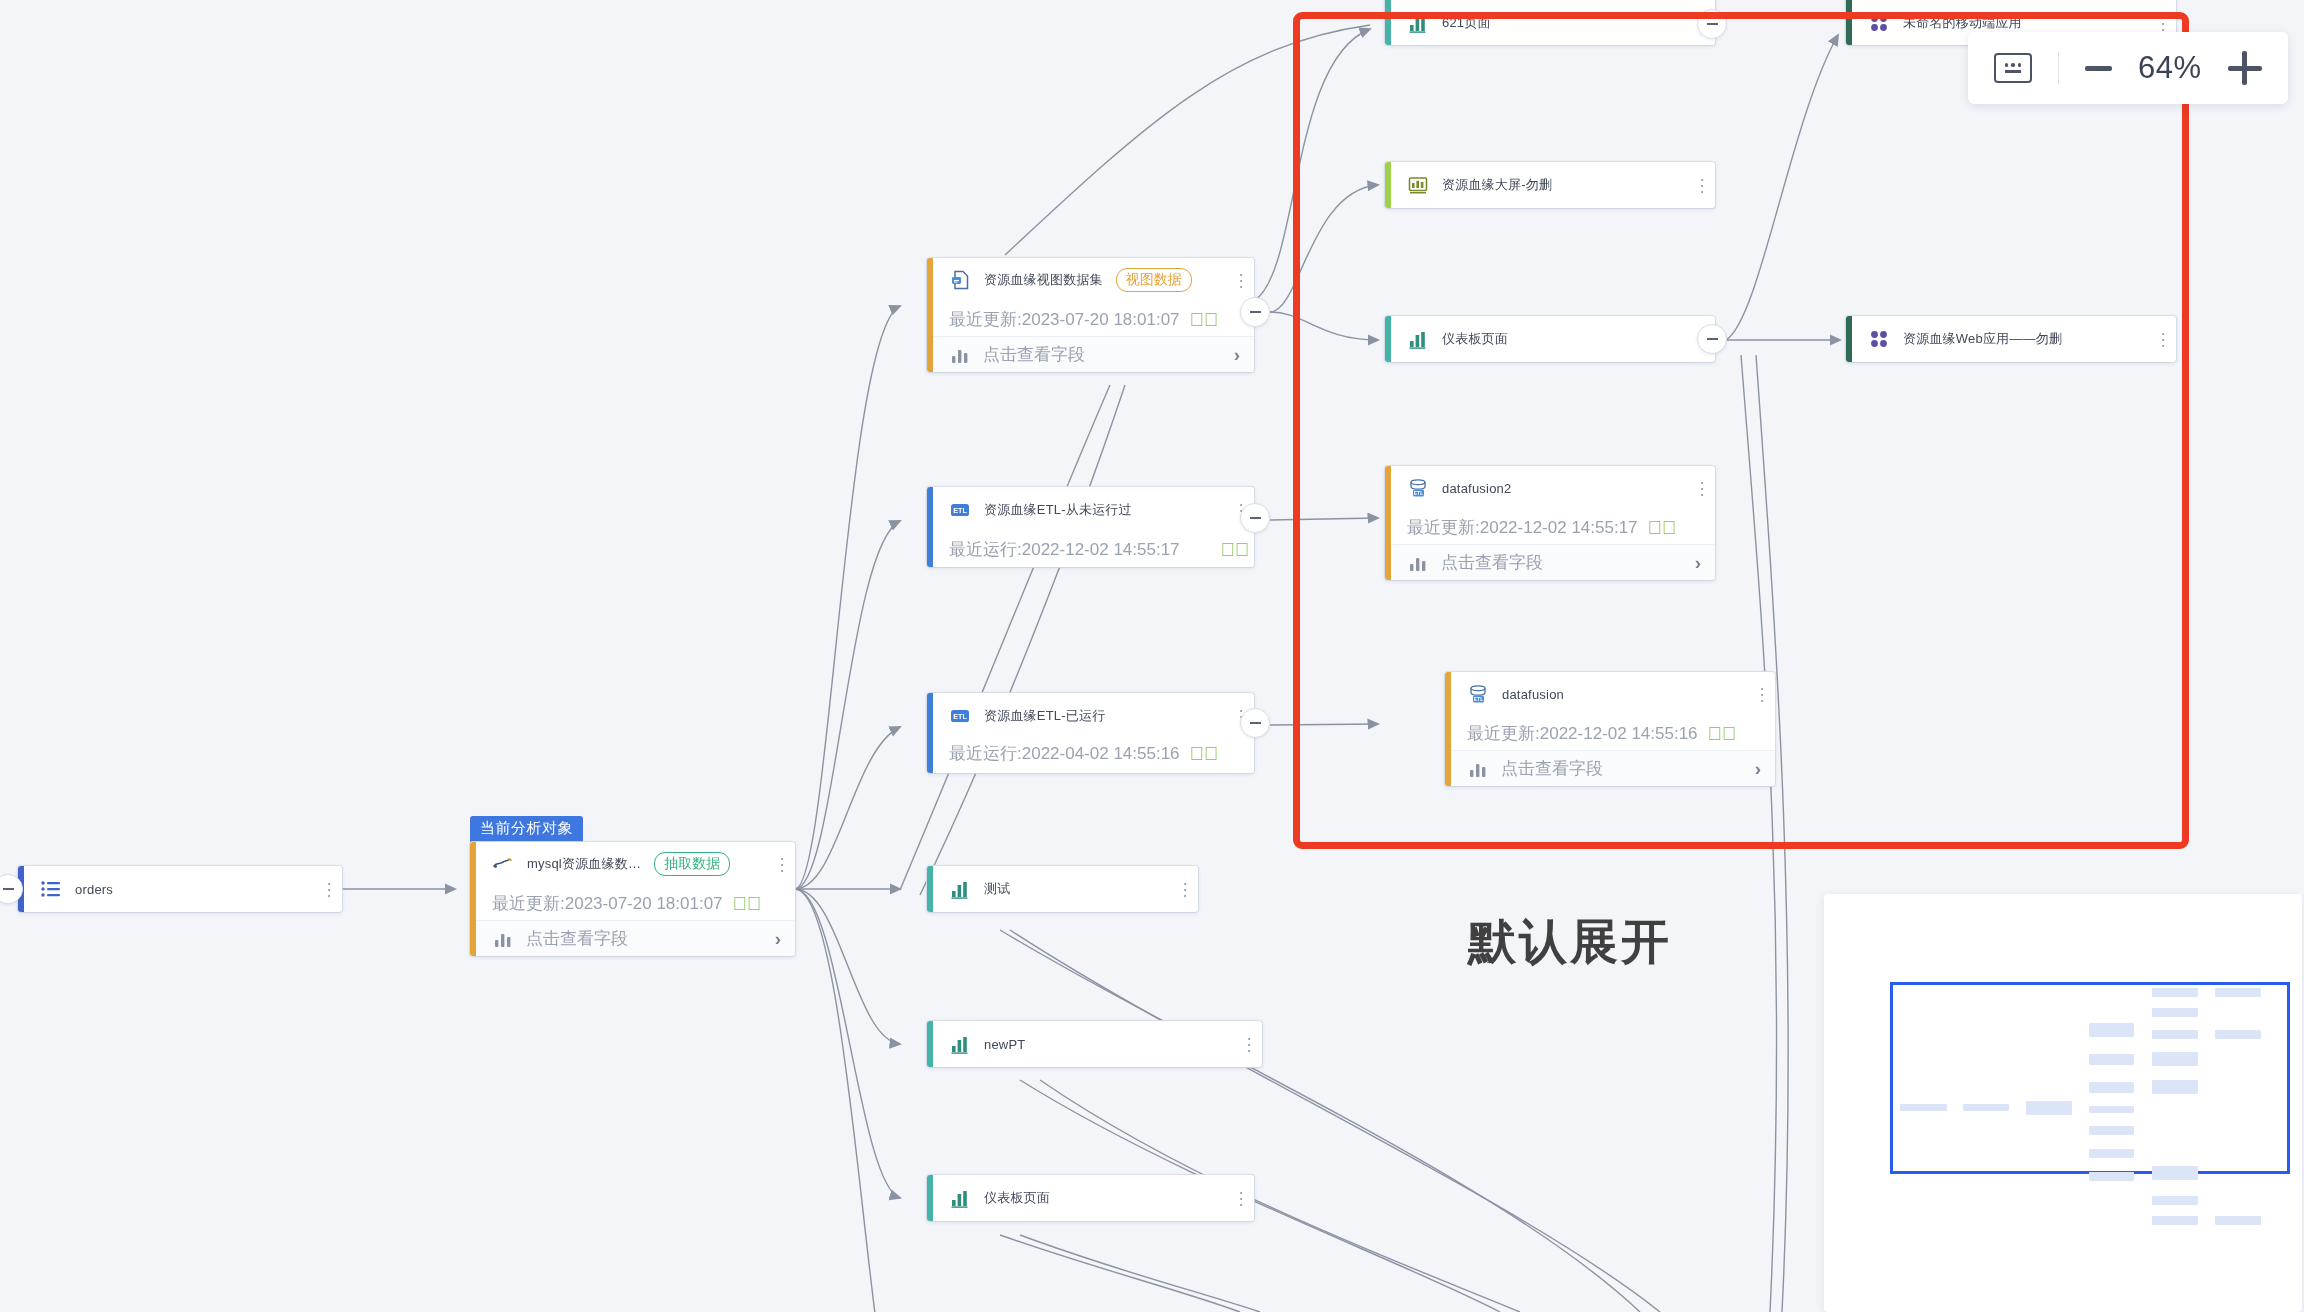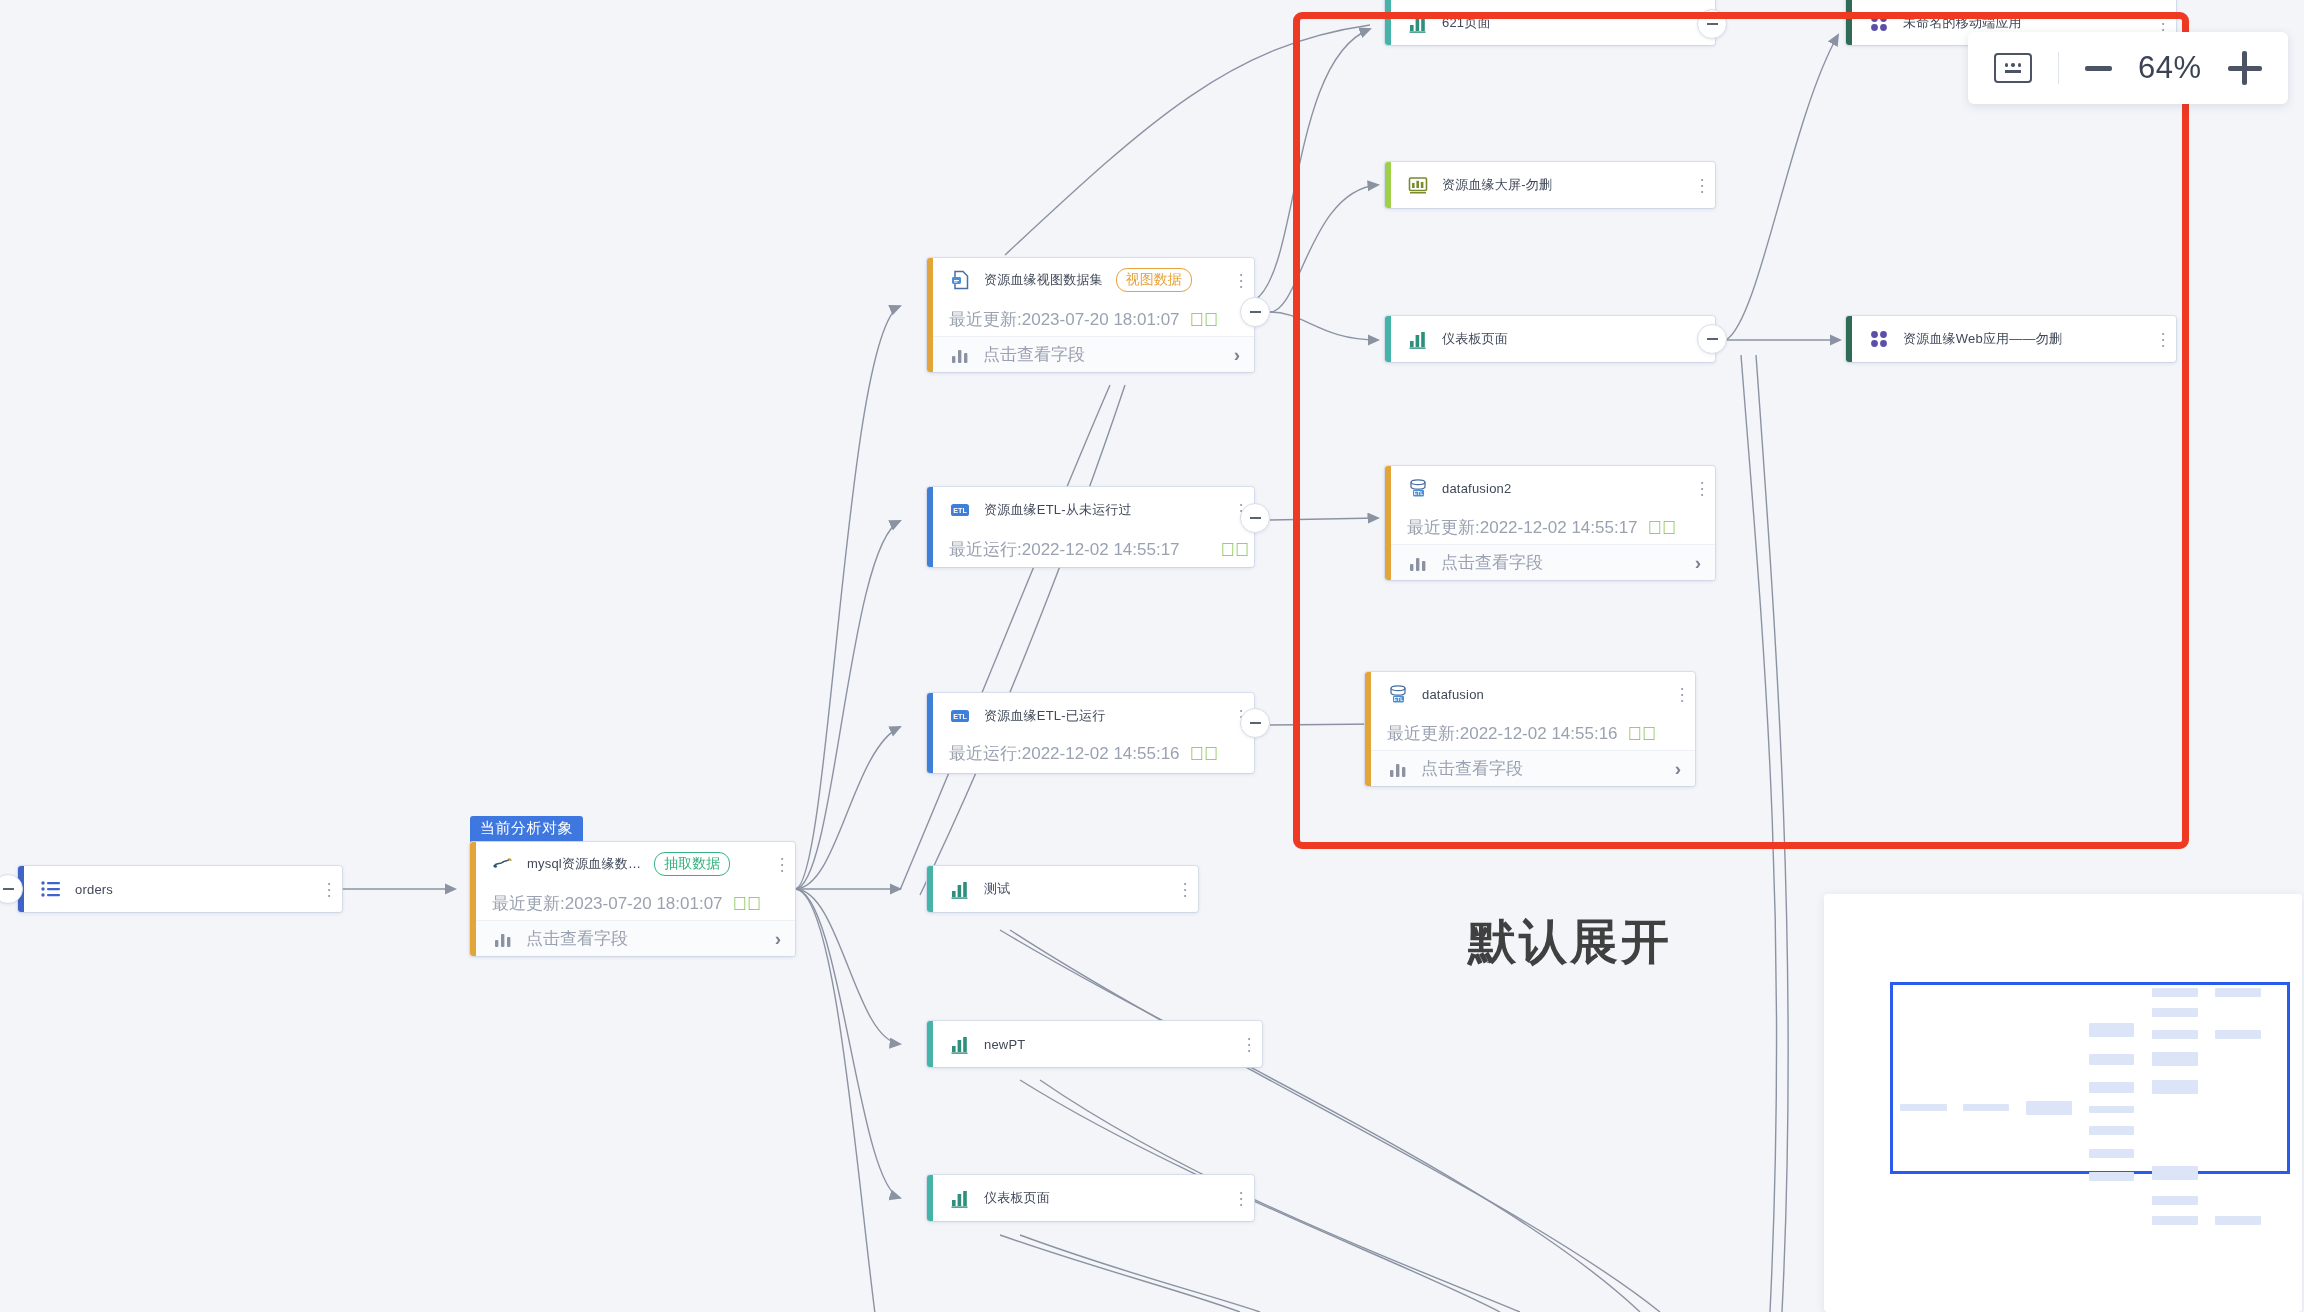--- a/index.html
+++ b/index.html
@@ -324,21 +324,21 @@
           </svg>
       </span>
       <span class="title">资源血缘ETL-已运行</span>
       <span class="dots">
           <span>·</span>
           <span>·</span>
           <span>·</span>
         </span>
     </div>
     <div class="row2" style="padding-bottom:6px;">
-      <span>最近运行:2022-12-02 14:55:16</span>
+      <span>最近运行:2022-04-02 14:55:16</span>
       <span class="tick">✓⃝</span>
     </div>
   </div>
   <div class="collapse" style="left:1240px; top:708px;">
       <i></i>
     </div>
 
   <div class="node" style="left:927px; top:866px; width:271px;">
     <div class="accent" style="background:#45b3a8;"></div>
     <div class="row1">
@@ -508,21 +508,21 @@
           <rect x="9" y="6" width="3.4" height="13" rx="1"></rect>
           <rect x="15" y="9" width="3.4" height="10" rx="1"></rect>
             </g>
           </svg>
       </span>
       <span>点击查看字段</span>
       <span class="chev">›</span>
     </div>
   </div>
 
-  <div class="node tall" style="left:1365px; top:672px; width:330px;">
+  <div class="node tall" style="left:1445px; top:672px; width:330px;">
     <div class="accent" style="background:#e3a43a;"></div>
     <div class="row1">
       <span class="ic">
         <svg viewBox="0 0 22 22">
             <g fill="none" stroke="#4a6fa5" stroke-width="1.3">
           <ellipse cx="11" cy="5.2" rx="7" ry="2.4"></ellipse>
               <path d="M4 5.2v4.6c0 1.3 3.1 2.4 7 2.4s7-1.1 7-2.4V5.2"></path>
             </g>
           <rect x="6" y="12.5" width="11" height="7" rx="1.6" fill="#4a8fd8"></rect>
           <text x="11.5" y="17.8" font-size="5" fill="#fff" text-anchor="middle" font-family="Liberation Sans, sans-serif" font-weight="bold">ETL</text>

